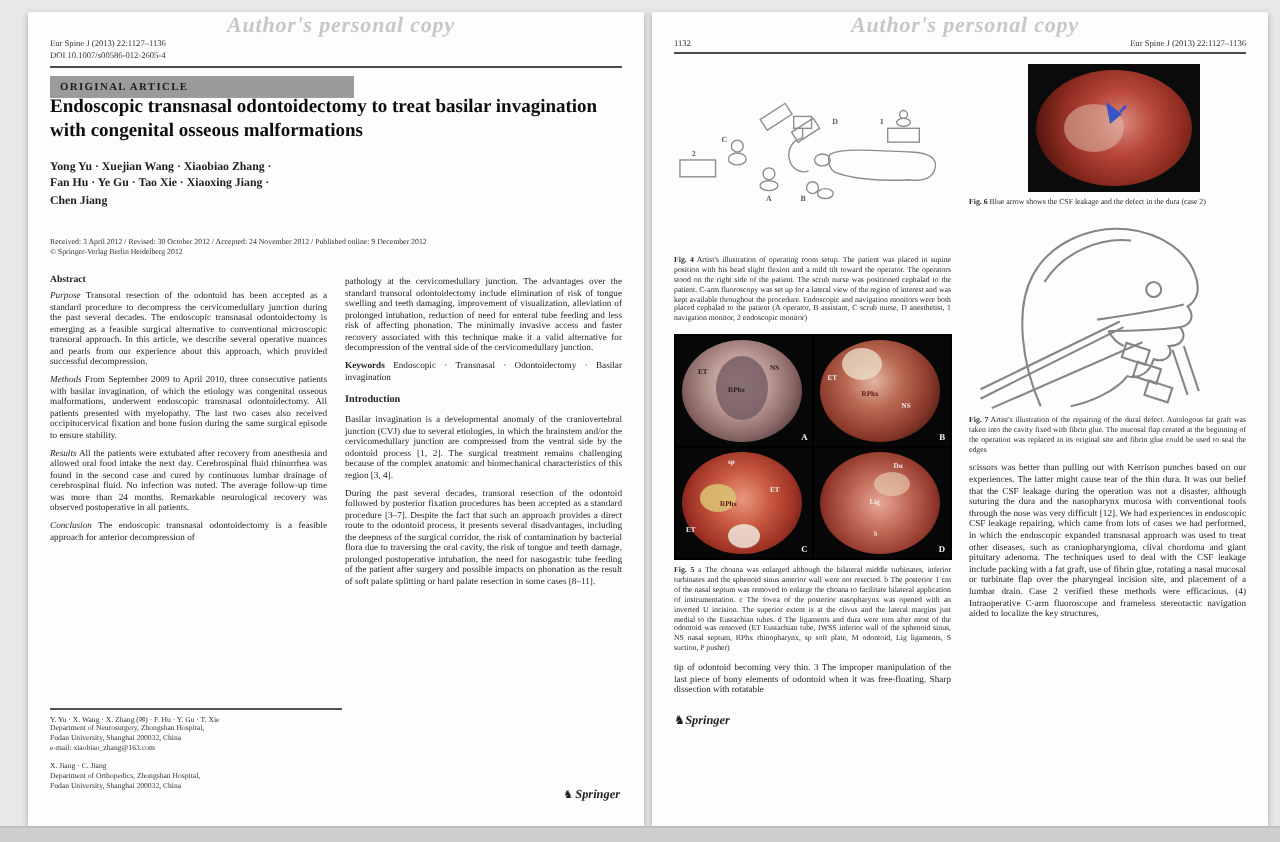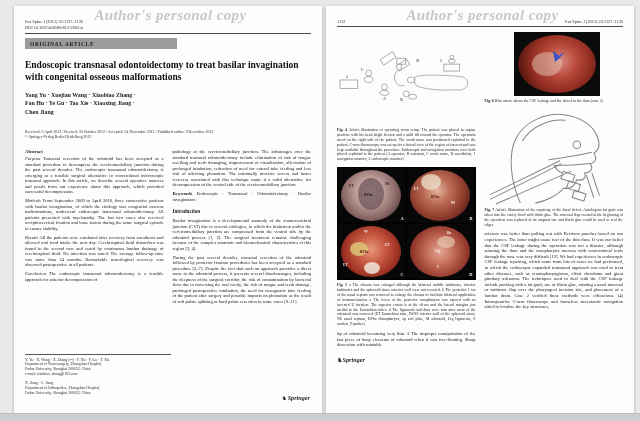--- a/index.html
+++ b/index.html
@@ -13,32 +13,32 @@
   }
   .bottom-bar { position:absolute; left:0; right:0; bottom:0; height:8px; background:#ccced0; border-top:1px solid #bdbfc1; }
   .page {
     position:absolute; top:6px; width:308px; height:407px;
     background:#fdfdfc; box-shadow:0 1px 3px rgba(0,0,0,.28);
   }
   .page-left { left:14px; }
   .page-right { left:326px; }
   .watermark {
     position:absolute; top:1px; left:5px; right:0; text-align:center;
-    font-size:15px; font-style:italic; font-weight:bold; color:#c7c7c7; letter-spacing:.4px;
+    font-size:11px; font-style:italic; font-weight:bold; color:#c7c7c7; letter-spacing:.4px;
   }
   .page-inner { position:absolute; top:13px; left:11px; right:11px; bottom:6px; }
 
   
   .header-small { font-size:4.3px; line-height:1.35; color:#333; }
   .rule { border-top:1px solid #4a4a4a; margin-top:2px; }
   .article-type {
     margin-top:4px; width:152px; background:#9b9b9b; color:#1c1c1c;
     font-weight:bold; font-size:5.4px; letter-spacing:.7px; padding:3px 5px 2.5px;
   }
-  .title { margin-top:11px; font-size:9.5px; font-weight:bold; line-height:1.25; color:#0e0e0e; max-width:290px; }
+  .title { margin-top:0; font-size:9.5px; font-weight:bold; line-height:1.25; color:#0e0e0e; max-width:290px; }
   .authors { margin-top:7px; font-size:5.9px; font-weight:bold; line-height:1.45; color:#1d1d1d; }
   .received { margin-top:13px; font-size:3.9px; line-height:1.35; color:#333; }
   .cols { display:flex; gap:9px; margin-top:9px; }
   .col { flex:1; font-size:4.6px; line-height:1.2; text-align:justify; color:#242424; }
   .para { margin-bottom:3.5px; }
   .abs-label { font-weight:bold; font-size:4.8px; margin-bottom:1.5px; }
   .lead { font-style:italic; }
   .kw-label { font-weight:bold; }
   .heading { font-weight:bold; font-size:5.1px; margin:6px 0 4px; text-align:left; }
   .footnote { position:absolute; left:0; bottom:8px; width:146px; font-size:3.8px; line-height:1.3; color:#333; text-align:left; }

